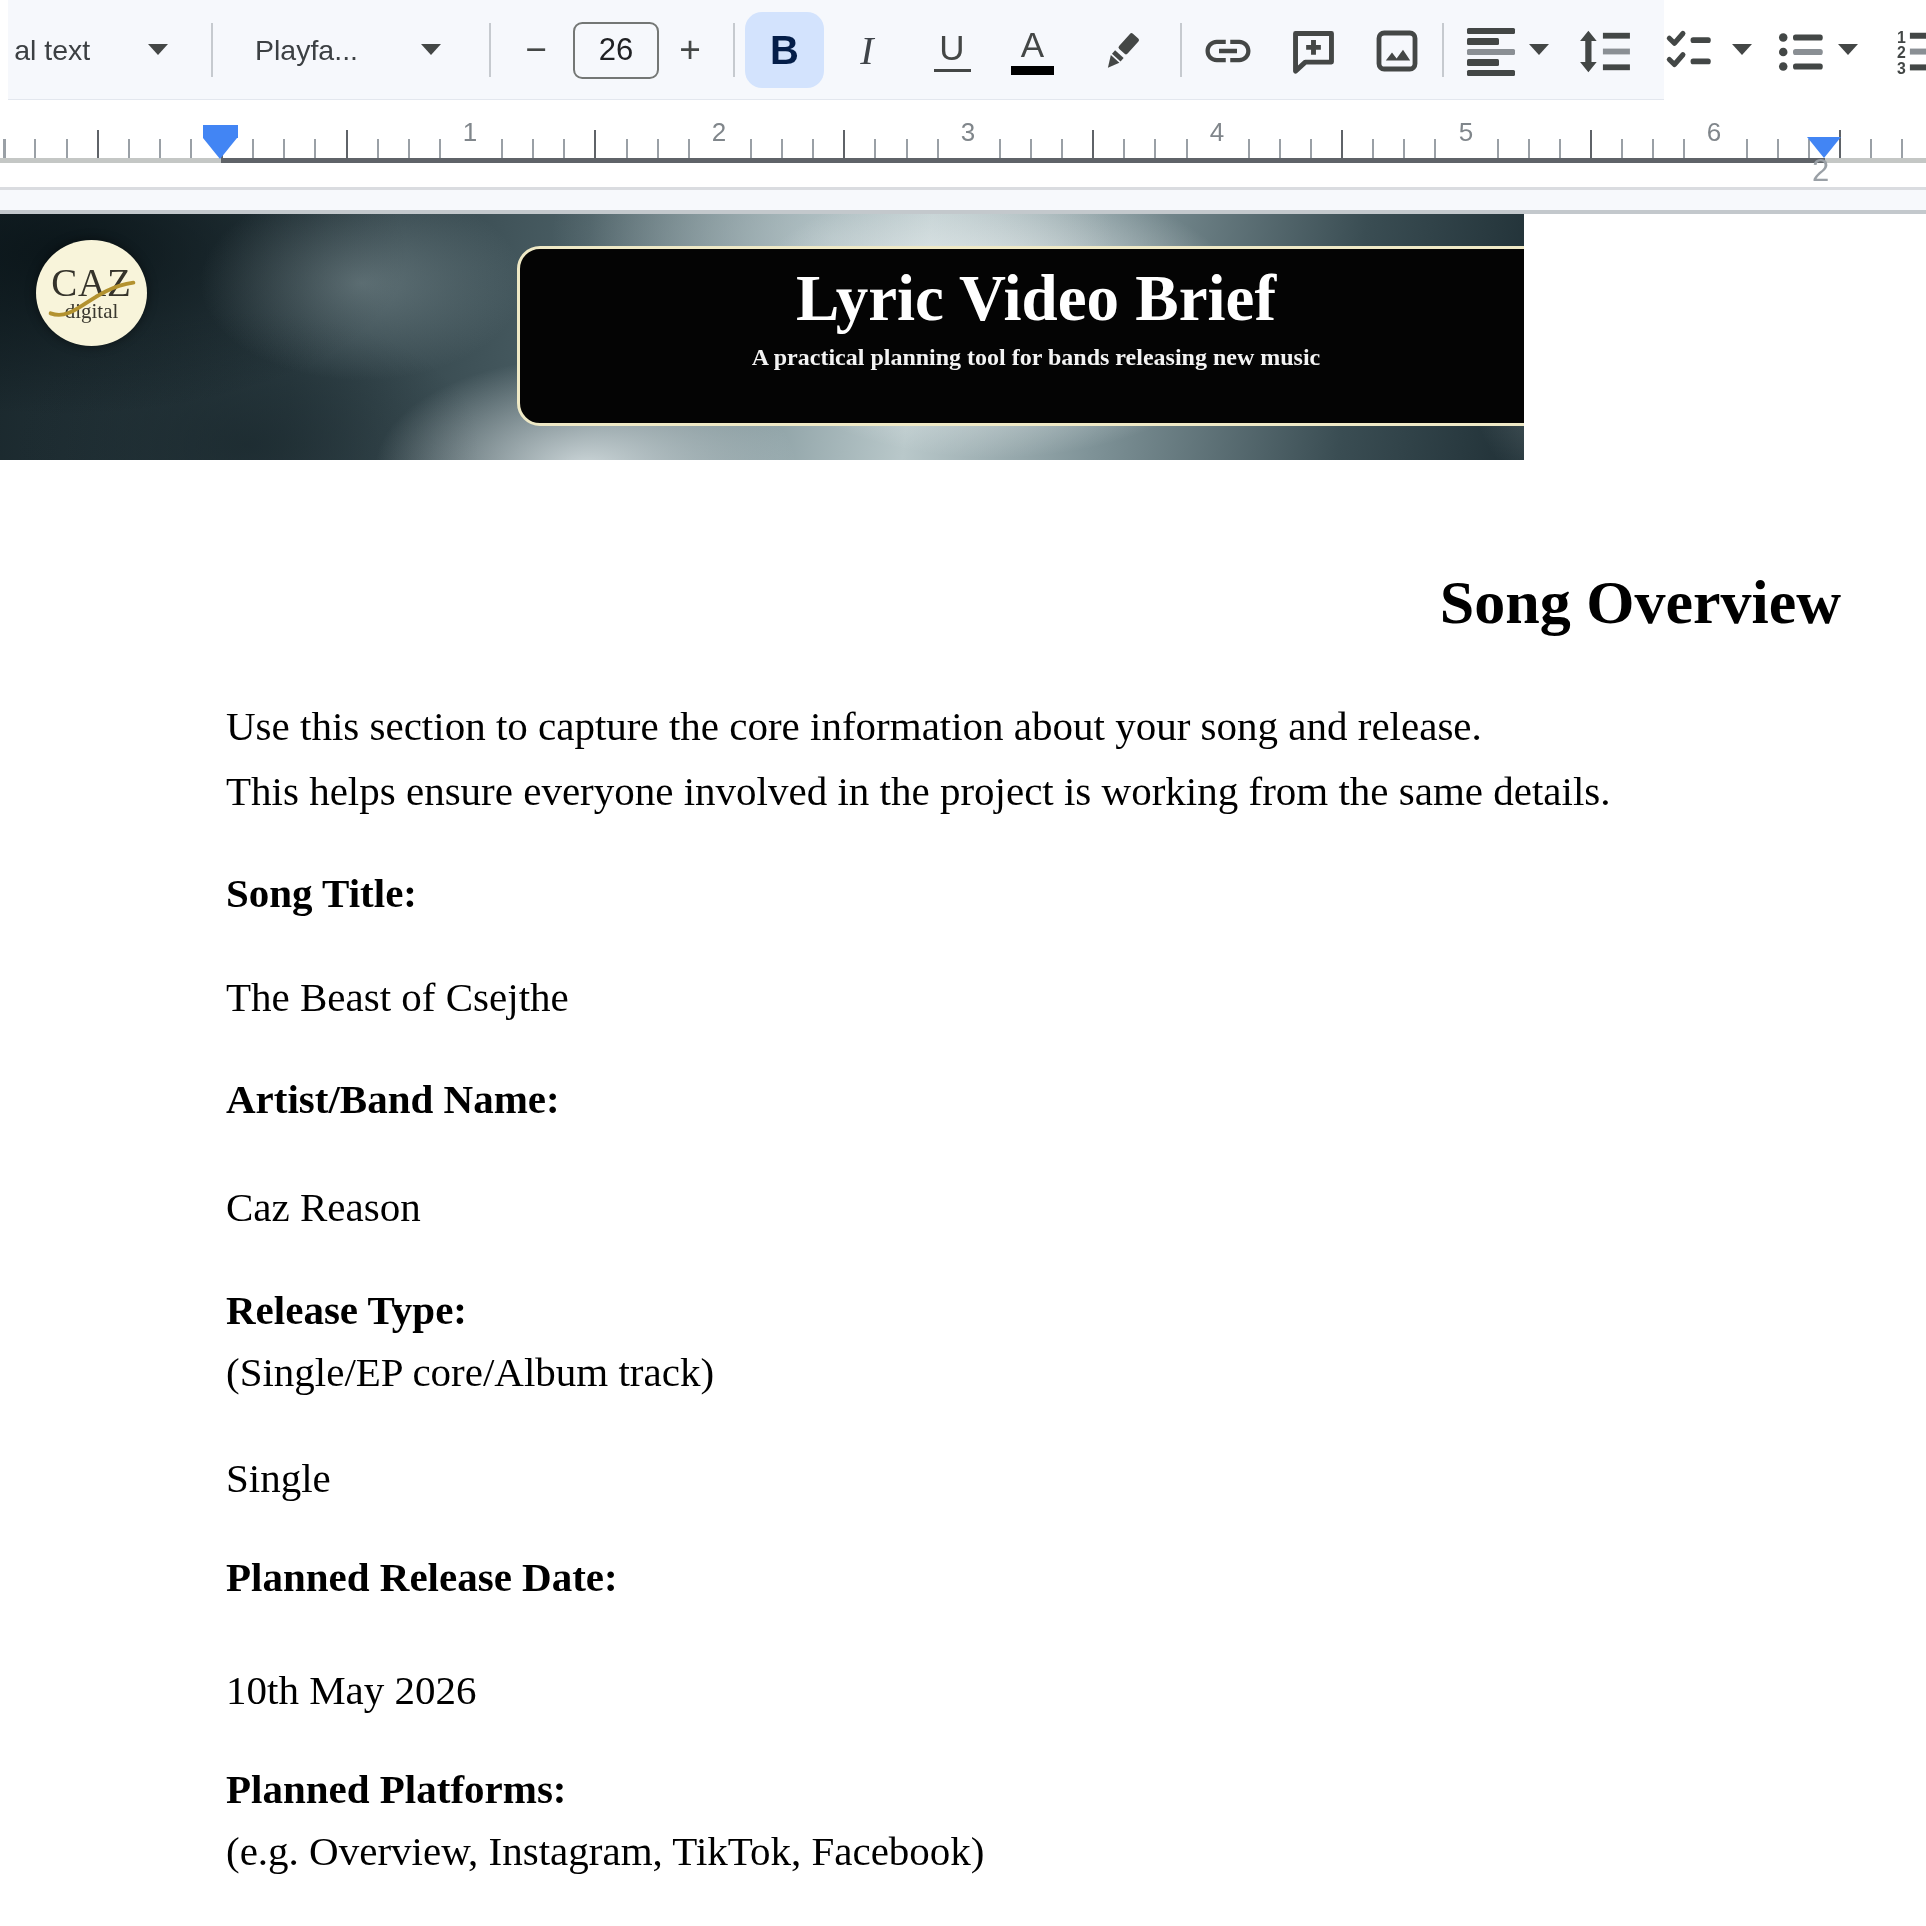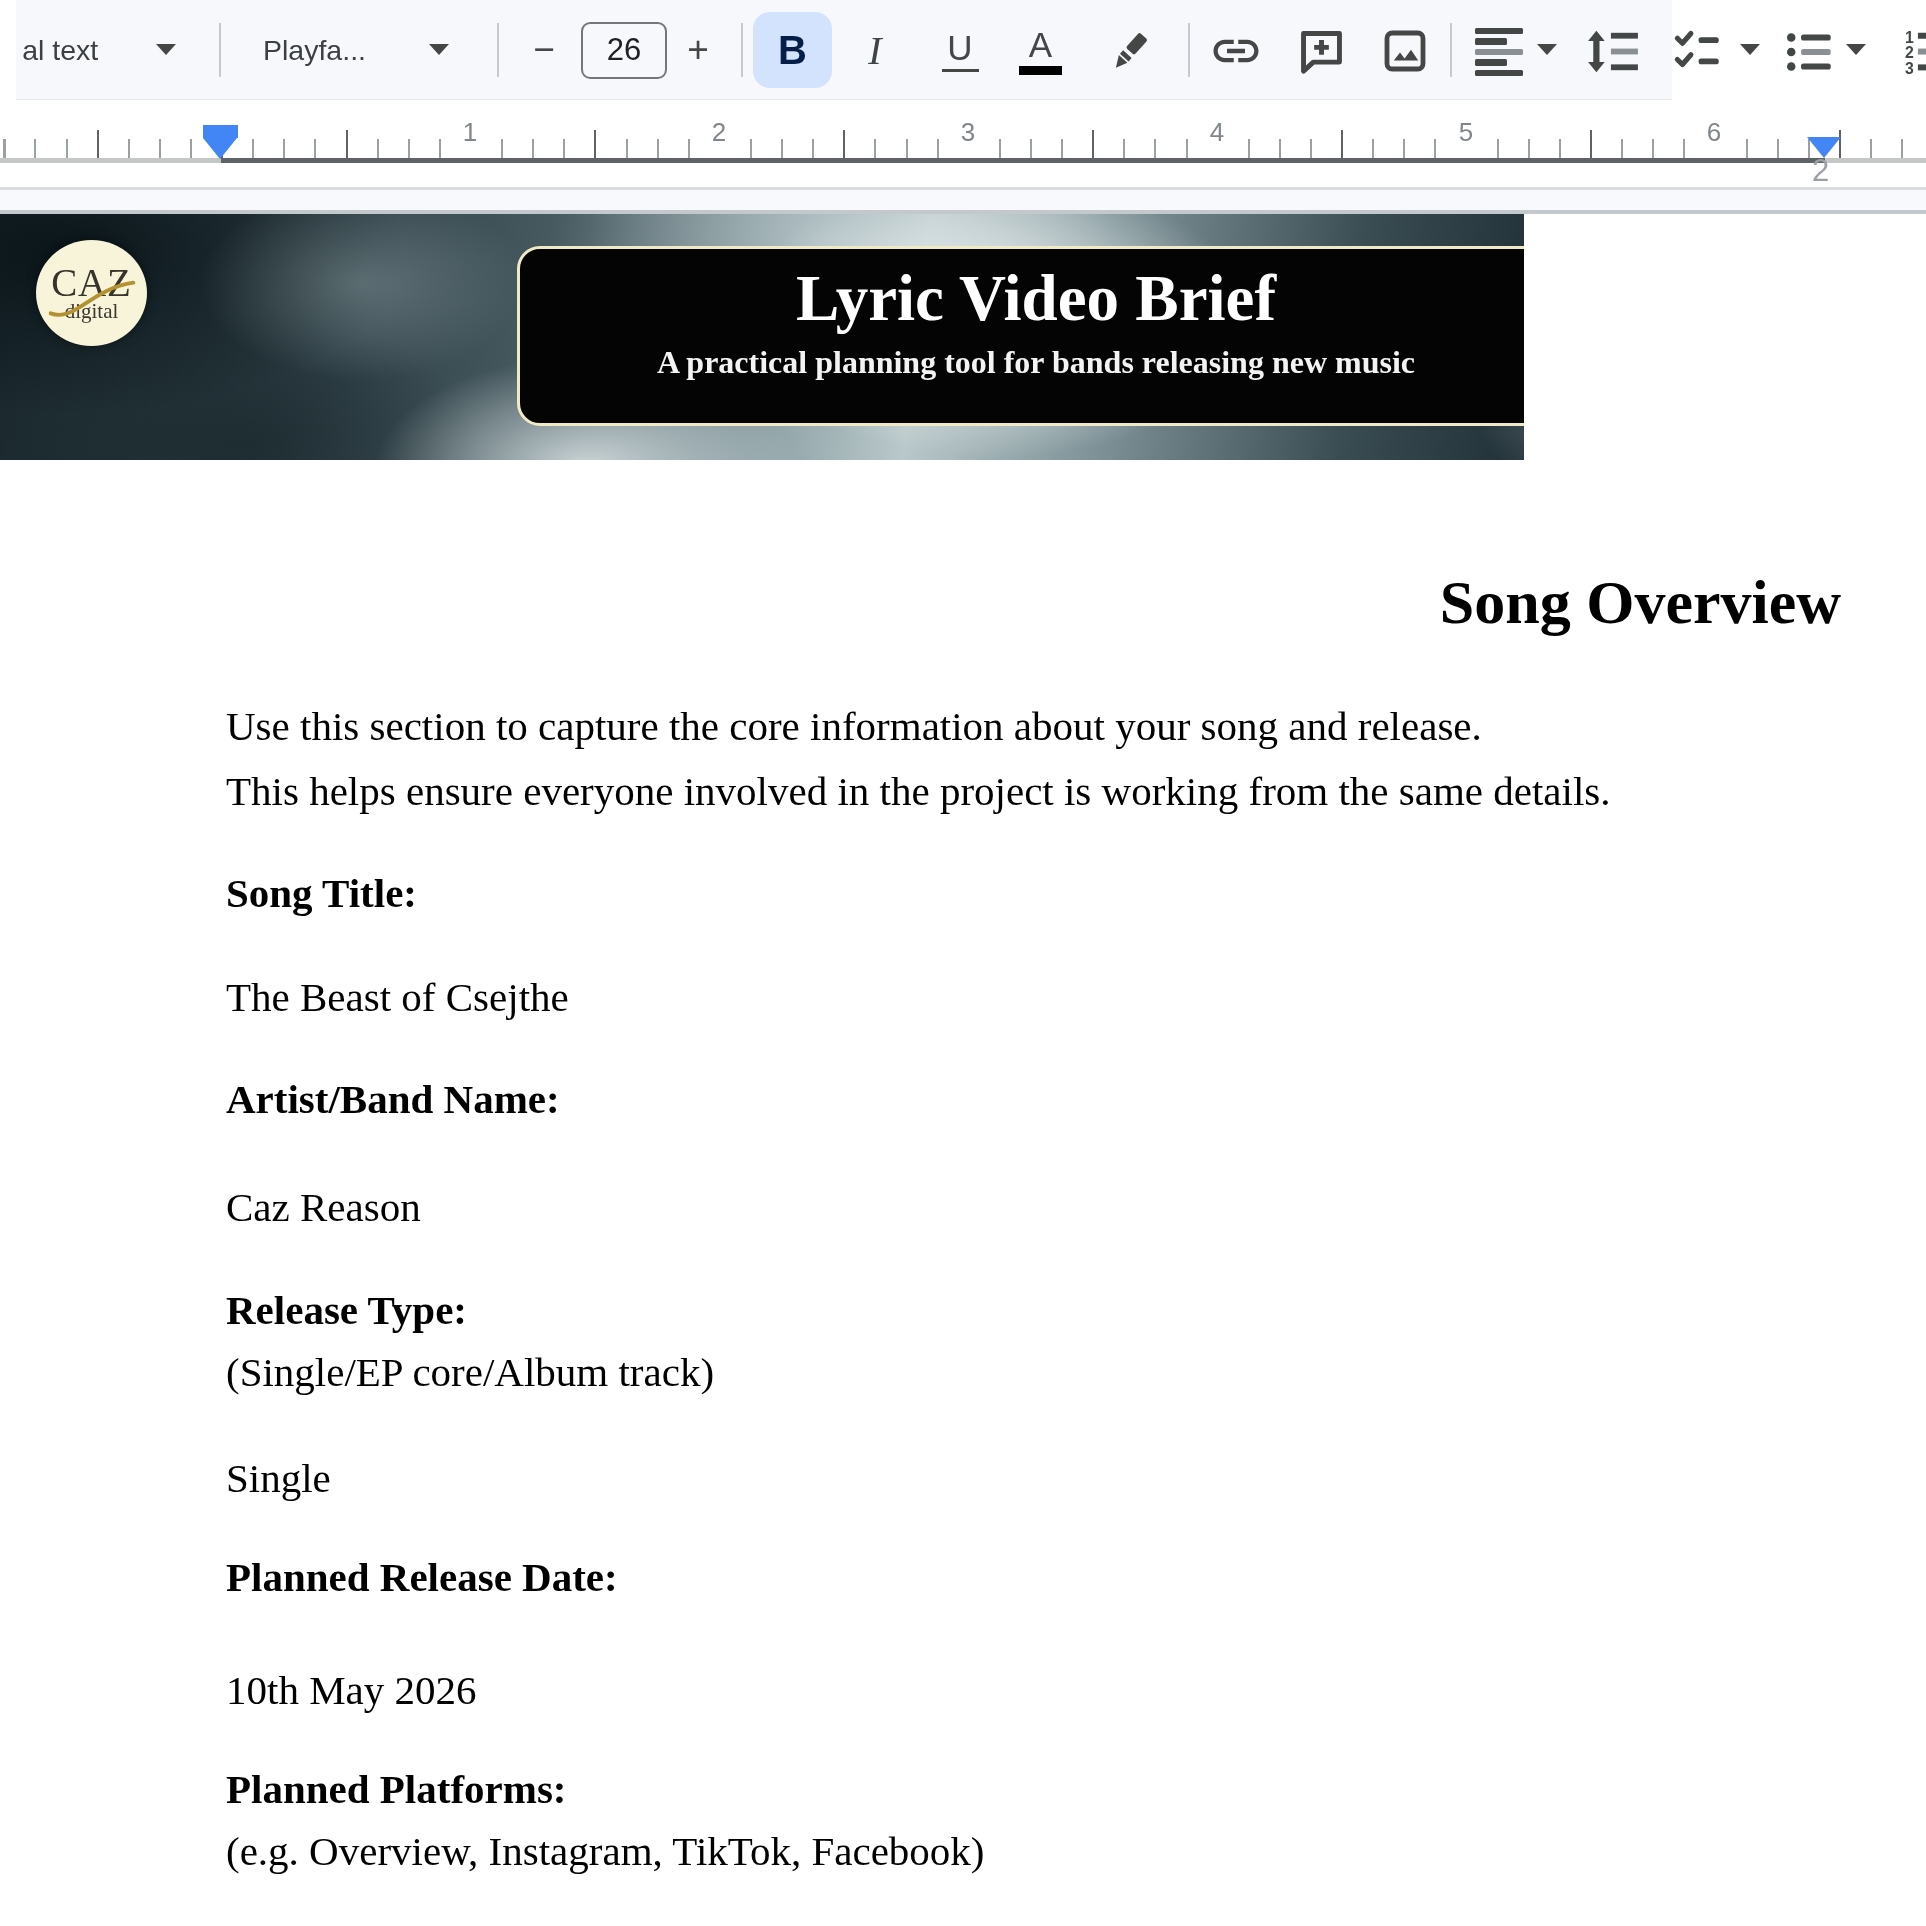--- a/index.html
+++ b/index.html
@@ -4,21 +4,21 @@
 <style>
   * { margin:0; padding:0; box-sizing:border-box; }
   body { background:#fff; }
   .screen {
     position:relative; width:1926px; height:1926px; overflow:hidden;
     background:#ffffff; font-family:"Liberation Sans", sans-serif;
   }
 
   
   .toolbar {
-    position:absolute; left:16px; top:0; width:1656px; height:100px;
+    position:absolute; left:8px; top:0; width:1656px; height:100px;
     background:#f6f8fc; border-bottom:1.5px solid #e3e7ee;
   }
   .tb { position:absolute; display:flex; align-items:center; justify-content:center; color:#444746; }
   .tb-label { top:0; height:100px; font-size:28.5px; color:#3c4043; }
   .dd-arrow {
     width:0; height:0; border-left:10px solid transparent; border-right:10px solid transparent;
     border-top:11.6px solid #444746;
   }
   .tb-sep { top:23px; width:2.3px; height:54px; background:#c6cacf; }
   .tb-glyph { top:0; height:100px; font-size:37px; }
@@ -78,21 +78,21 @@
     position:absolute; left:517px; top:32px; width:1038px; height:180px;
     background:#040404; border:3.1px solid #efe9c6; border-radius:23px;
     display:flex; flex-direction:column; align-items:center;
   }
   .banner-title {
     margin-top:12.3px; font-family:"Liberation Serif", serif; font-weight:bold;
     font-size:65px; line-height:74px; color:#ffffff;
   }
   .banner-subtitle {
     margin-top:9.2px; font-family:"Liberation Serif", serif; font-weight:bold;
-    font-size:32px; color:#f3f3f3;
+    font-size:24px; color:#f3f3f3;
   }
 
   
   .doc-line {
     position:absolute; left:226px; width:1615px;
     font-family:"Liberation Serif", "DejaVu Serif", serif;
     font-size:41px; line-height:65px; color:#000; white-space:nowrap;
   }
   .doc-heading { text-align:right; font-weight:bold; font-size:62px; line-height:74px; }
   .bold { font-weight:bold; }

